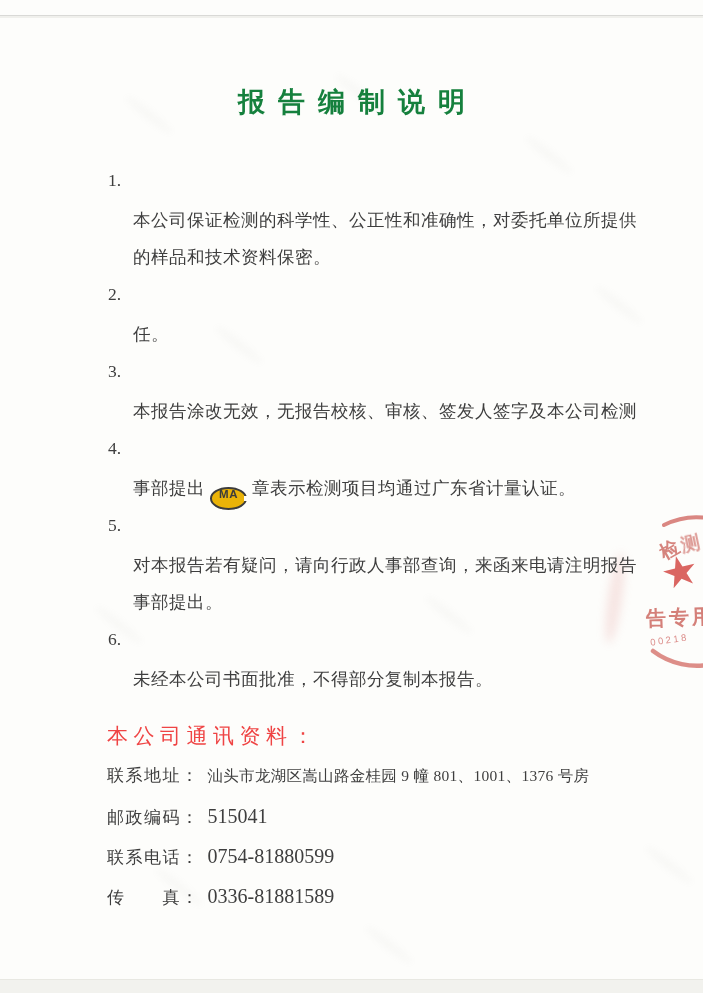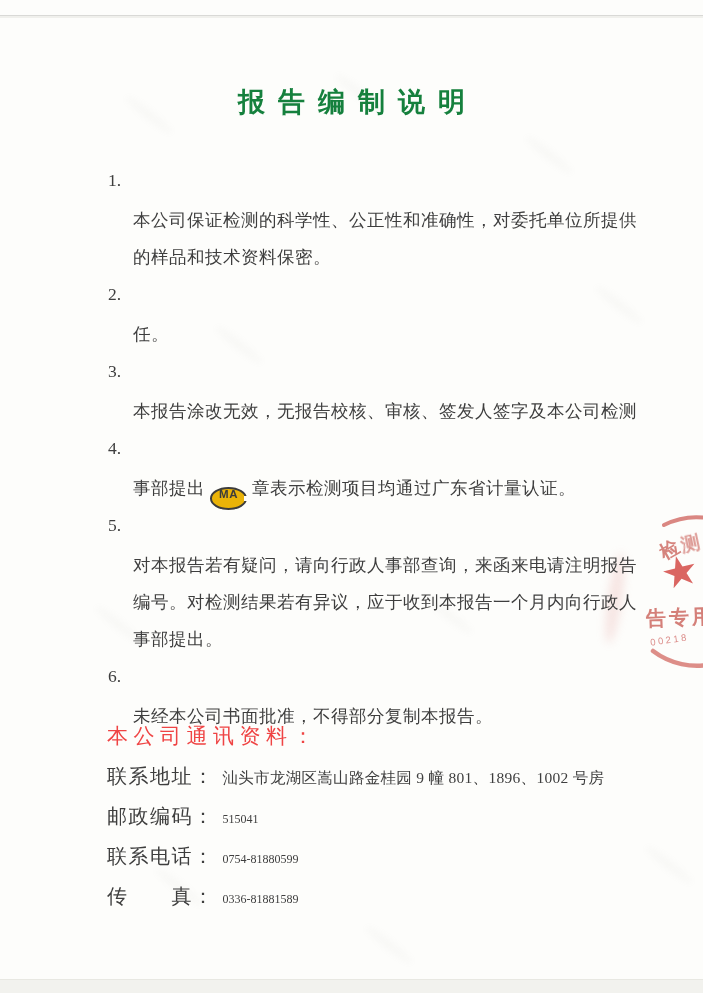--- a/index.html
+++ b/index.html
@@ -38,22 +38,22 @@
   .cma-text{
     font-family:"Liberation Sans","DejaVu Sans",sans-serif;
     font-size:11.5px;font-weight:700;letter-spacing:.5px;color:#3c3c3c;line-height:1;
   }
   .cma::after{content:"";position:absolute;right:-4px;top:7px;width:5px;height:5px;background:#fdfdfb;}
 
   
   .contact{position:absolute;left:107px;top:716px;}
   .c-line{height:40px;line-height:40px;white-space:nowrap;}
   .c-header{font-size:21px;letter-spacing:5.5px;color:#ef4444;}
-  .c-label{font-size:20px;letter-spacing:1.5px;margin-right:8px;}
-  .c-value{font-size:12px;}
+  .c-label{font-size:17px;letter-spacing:1.5px;margin-right:8px;}
+  .c-value{font-size:20px;}
   .c-value.cn{font-size:15.5px;letter-spacing:.3px;}
 
   
   .stamp{position:absolute;left:0;top:0;width:703px;height:993px;pointer-events:none;}
   .stamp svg{position:absolute;left:610px;top:505px;}
   .seal-char{position:absolute;color:#cf6f68;font-size:19px;font-weight:700;opacity:.85;}
   .seal-char.c1{left:660px;top:537px;transform:rotate(-30deg);}
   .seal-char.c2{left:681px;top:531px;transform:rotate(-12deg);opacity:.7;filter:blur(.4px);}
   .seal-star{position:absolute;left:661px;top:551px;font-size:42px;line-height:1;color:#d6524e;opacity:.88;transform:rotate(-14deg);font-family:"DejaVu Sans",sans-serif;}
   .seal-row{position:absolute;left:646px;top:604px;font-size:20px;letter-spacing:3px;color:#cf6f68;font-weight:700;opacity:.88;white-space:nowrap;transform:rotate(-2deg);}
@@ -113,38 +113,37 @@
               <span class="cma-text">MA</span>
             </span><span>章表示检测项目均通过广东省计量认证。</span>
         </div>
       </div>
     </div>
 
     <div class="item">
       <span class="num">5.</span>
       <div class="lines">
         <div class="line">对本报告若有疑问，请向行政人事部查询，来函来电请注明报告</div>
-        <div class="line">编号。对检测结果若有异议，应于收到本报告一个月内向行政人</div>
         <div class="line">事部提出。</div>
       </div>
     </div>
 
     <div class="item">
       <span class="num">6.</span>
       <div class="lines">
         <div class="line">未经本公司书面批准，不得部分复制本报告。</div>
       </div>
     </div>
 
   </div>
 
   <div class="contact">
     <div class="c-line c-header">本公司通讯资料：</div>
     <div class="c-line">
-      <span class="c-label">联系地址：</span><span class="c-value cn">汕头市龙湖区嵩山路金桂园 9 幢 801、1896、1002 号房</span>
+      <span class="c-label">联系地址：</span><span class="c-value cn">汕头市龙湖区嵩山路金桂园 9 幢 801、1001、1376 号房</span>
     </div>
     <div class="c-line">
       <span class="c-label">邮政编码：</span><span class="c-value">515041</span>
     </div>
     <div class="c-line">
       <span class="c-label">联系电话：</span><span class="c-value">0754-81880599</span>
     </div>
     <div class="c-line">
       <span class="c-label">传　　真：</span><span class="c-value">0336-81881589</span>
     </div>

